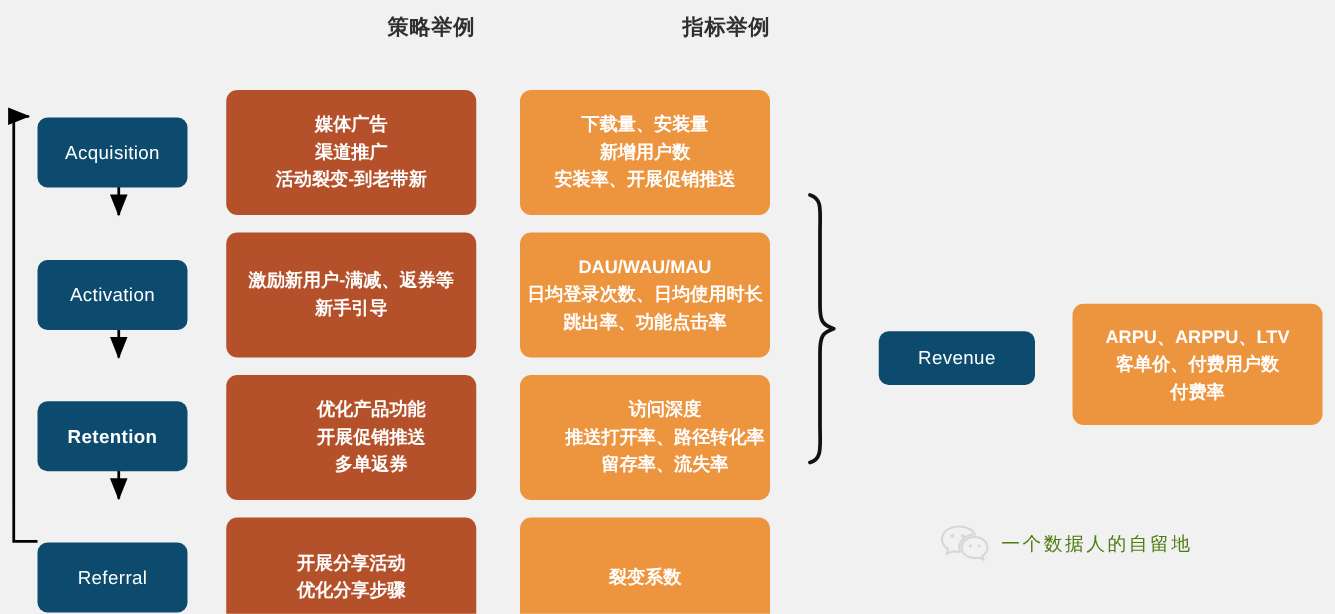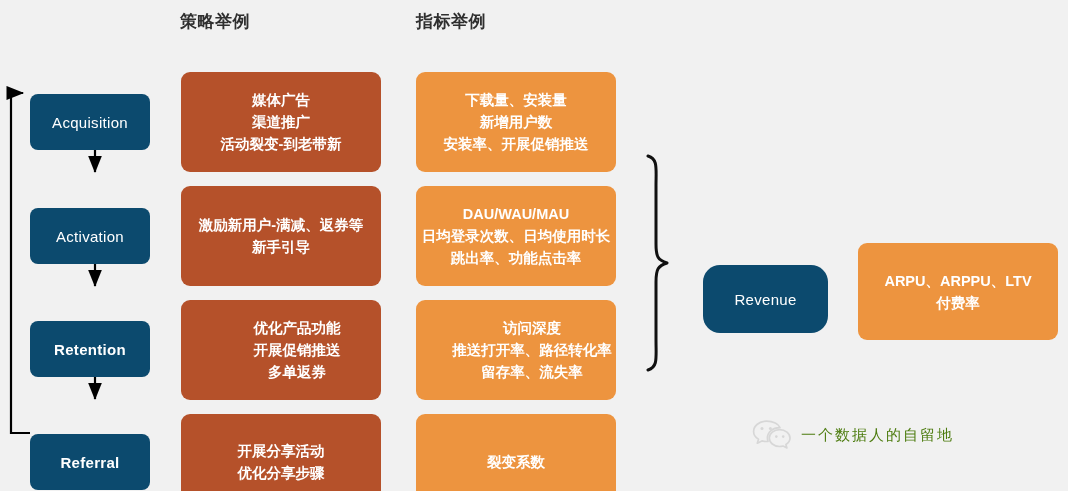--- a/index.html
+++ b/index.html
@@ -20,21 +20,21 @@
     height: 491px;
     background: #f1f1f1;
   }
 
   
   .col-heading {
     position: absolute;
     font-size: 17px;
     font-weight: 700;
     color: #2f2f2f;
-    text-align: left;
+    text-align: right;
     letter-spacing: 0.5px;
     white-space: nowrap;
   }
   #heading-strategy { left: 180px; top: 10px; width: 200px; }
   #heading-metric   { left: 416px; top: 10px; width: 200px; }
 
   
   .box {
     position: absolute;
     box-sizing: border-box;
@@ -88,29 +88,28 @@
   
   .row1 { top: 44px;  height: 100px; }
   .row2 { top: 158px; height: 100px; }
   .row3 { top: 272px; height: 100px; padding-left: 32px; }
   .row4 { top: 386px; height: 96px;  }
 
   
   #stage-acquisition { left: 30px; top: 66px;  }
   #stage-activation  { left: 30px; top: 180px; }
   #stage-retention   { left: 30px; top: 293px; font-weight: bold; }
-  #stage-referral    { left: 30px; top: 406px; font-weight: bold; }
+  #stage-referral    { left: 30px; top: 406px; }
 
   
   #stage-revenue {
     left: 703px;
     top: 237px;
     width: 125px;
-    height: 68px;
-    border-radius: 17px;
+    height: 43px;
   }
 
   
   #metric-revenue {
     background: #ed943f;
     left: 858px;
     top: 215px;
     width: 200px;
     height: 97px;
     font-size: 14.5px;
@@ -244,20 +243,21 @@
     <span class="line">推送打开率、路径转化率</span>
     <span class="line">留存率、流失率</span>
   </div>
 
   <div class="box metric-box row4">
     <span class="line">裂变系数</span>
   </div>
 
   <div class="box" id="metric-revenue">
     <span class="line">ARPU、ARPPU、LTV</span>
+    <span class="line">客单价、付费用户数</span>
     <span class="line">付费率</span>
   </div>
 
   <div id="watermark">
     <svg id="wechat-icon" width="40" height="32" viewBox="0 0 40 32" xmlns="http://www.w3.org/2000/svg">
 
       <path d="M14.5,2.2 C7.2,2.2 1.6,6.9 1.6,12.4 C1.6,15.6 3.5,18.4 6.5,20.2
                L5.3,24.2 L9.9,21.9 C11.3,22.3 12.9,22.5 14.5,22.5
                C15.0,22.5 15.5,22.5 16.0,22.4 C15.6,21.3 15.4,20.2 15.4,19.0
                C15.4,13.2 20.9,8.6 27.4,8.6 C27.6,8.6 27.8,8.6 28.0,8.6

